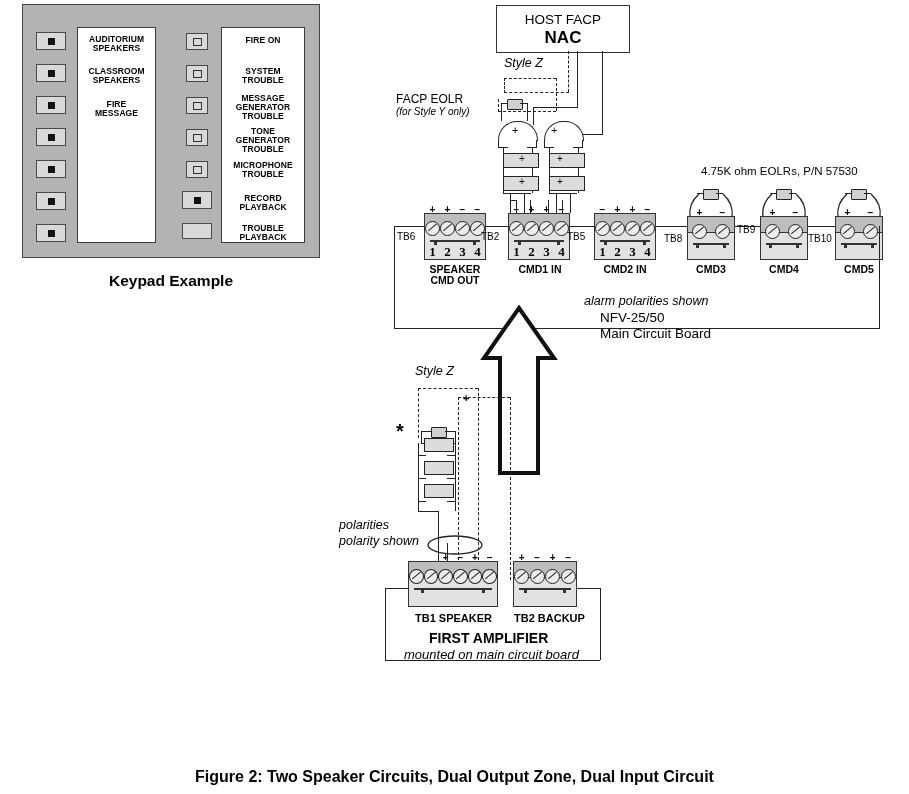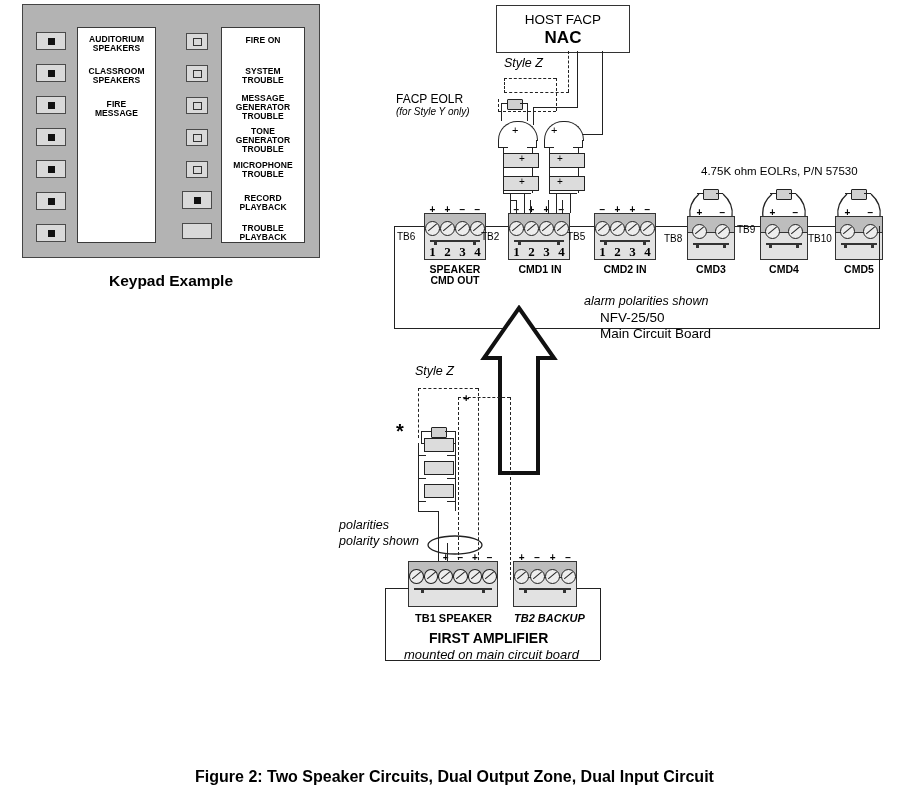--- a/index.html
+++ b/index.html
@@ -478,21 +478,21 @@
   <div class="screws">
     <div class="scr"></div>
     <div class="scr"></div>
     <div class="scr"></div>
     <div class="scr"></div>
   </div>
   <div class="bar" style="top:26px;"></div>
   <div class="pin" style="left:10px;top:26px;"></div>
   <div class="pin" style="right:10px;top:26px;"></div>
 </div>
-<div class="t b" style="left:514px;top:612px;font-size:11px;font-style:italic;">TB2  BACKUP</div>
+<div class="t b" style="left:514px;top:612px;font-size:11px;">TB2  BACKUP</div>
 
 <div class="t b" style="left:429px;top:630px;font-size:14px;">FIRST AMPLIFIER</div>
 <div class="t i" style="left:404px;top:647px;font-size:13px;">mounted on main circuit board</div>
 
 <div class="wh" style="left:385px;top:588px;width:24px;"></div>
 <div class="wv" style="left:385px;top:588px;height:72px;"></div>
 <div class="wh" style="left:577px;top:588px;width:23px;"></div>
 <div class="wv" style="left:600px;top:588px;height:72px;"></div>
 <div class="wh" style="left:385px;top:660px;width:215px;"></div>
 

